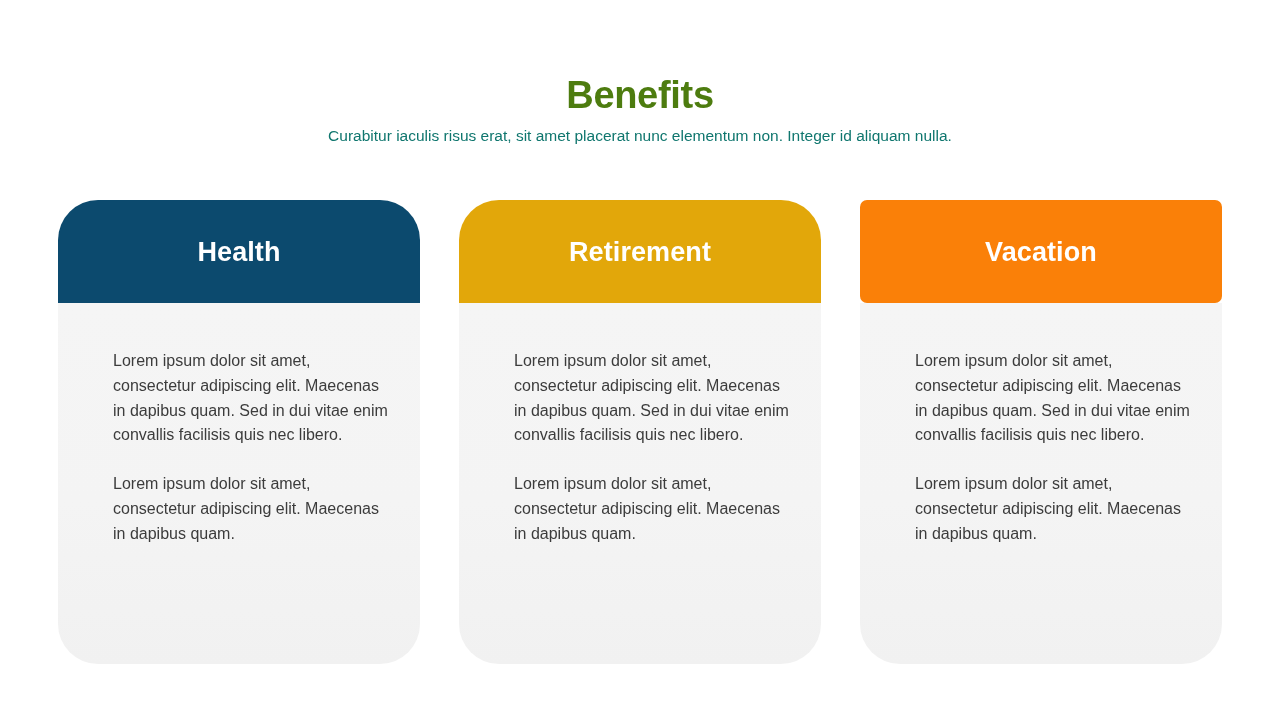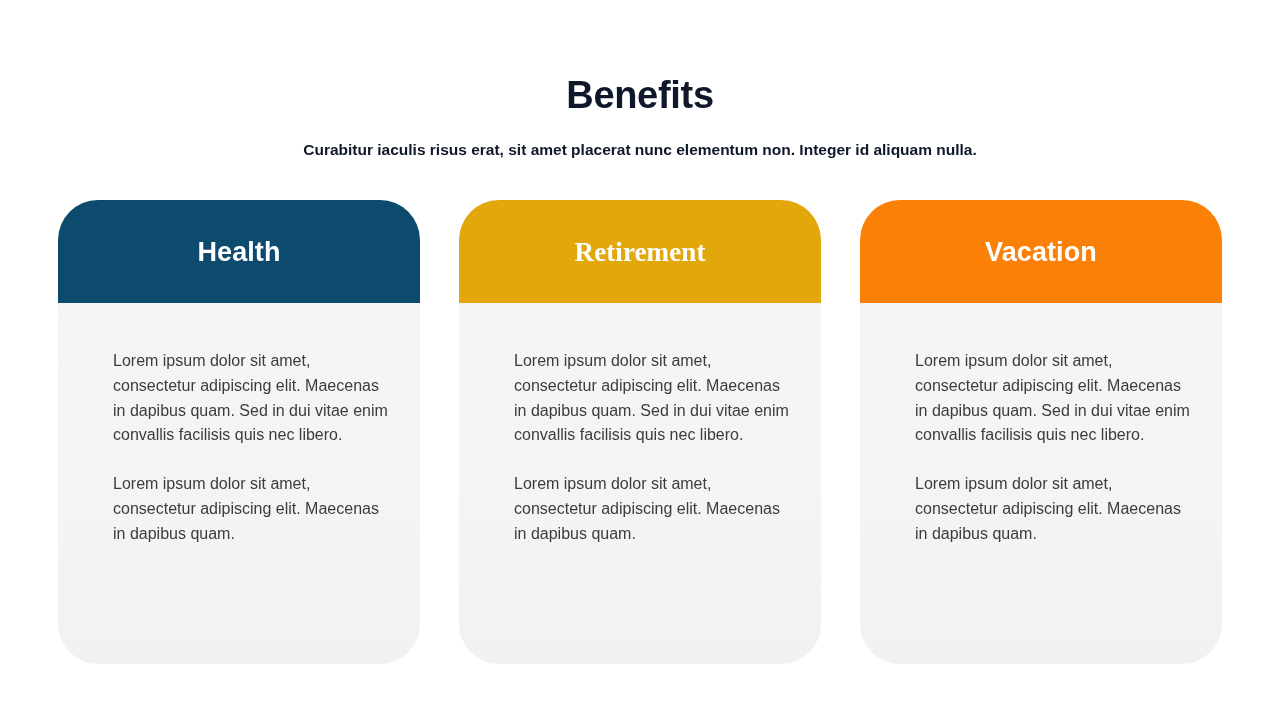--- a/index.html
+++ b/index.html
@@ -24,30 +24,30 @@
     position: absolute;
     top: 72px;
     left: 0;
     width: 1280px;
     text-align: center;
   }
 
   .slide-title {
     font-size: 38px;
     font-weight: 700;
-    color: #0f172a;
+    color: #4d7c0f;
     letter-spacing: -0.3px;
     line-height: 46px;
   }
 
   .slide-subtitle {
-    margin-top: 21px;
+    margin-top: 7px;
     font-size: 15.5px;
-    font-weight: 700;
-    color: #0f172a;
+    font-weight: 400;
+    color: #0f766e;
     line-height: 22px;
   }
 
   
   .cards-row {
     position: absolute;
     top: 200px;
     left: 58px;
     width: 1164px;
     display: flex;
@@ -110,31 +110,31 @@
       <div class="card-header" style="background-color: #0c4a6e;">
         <div class="card-header-title">Health</div>
       </div>
       <div class="card-body">
         <p class="card-paragraph">Lorem ipsum dolor sit amet, consectetur adipiscing elit. Maecenas in dapibus quam. Sed in dui vitae enim convallis facilisis quis nec libero.</p>
         <p class="card-paragraph">Lorem ipsum dolor sit amet, consectetur adipiscing elit. Maecenas in dapibus quam.</p>
       </div>
     </div>
 
     <div class="card">
-      <div class="card-header" style="background-color: rgb(226, 167, 10); font-family: Liberation Serif, serif;">
+      <div class="card-header" style="background-color: rgb(226, 167, 10);">
         <div class="card-header-title">Retirement</div>
       </div>
       <div class="card-body">
         <p class="card-paragraph">Lorem ipsum dolor sit amet, consectetur adipiscing elit. Maecenas in dapibus quam. Sed in dui vitae enim convallis facilisis quis nec libero.</p>
         <p class="card-paragraph">Lorem ipsum dolor sit amet, consectetur adipiscing elit. Maecenas in dapibus quam.</p>
       </div>
     </div>
 
     <div class="card">
-      <div class="card-header" style="background-color: rgb(250, 128, 8);">
+      <div class="card-header" style="background-color: rgb(250, 128, 8); border-radius: 7px;">
         <div class="card-header-title">Vacation</div>
       </div>
       <div class="card-body">
         <p class="card-paragraph">Lorem ipsum dolor sit amet, consectetur adipiscing elit. Maecenas in dapibus quam. Sed in dui vitae enim convallis facilisis quis nec libero.</p>
         <p class="card-paragraph">Lorem ipsum dolor sit amet, consectetur adipiscing elit. Maecenas in dapibus quam.</p>
       </div>
     </div>
 
   </div>
 </div>

